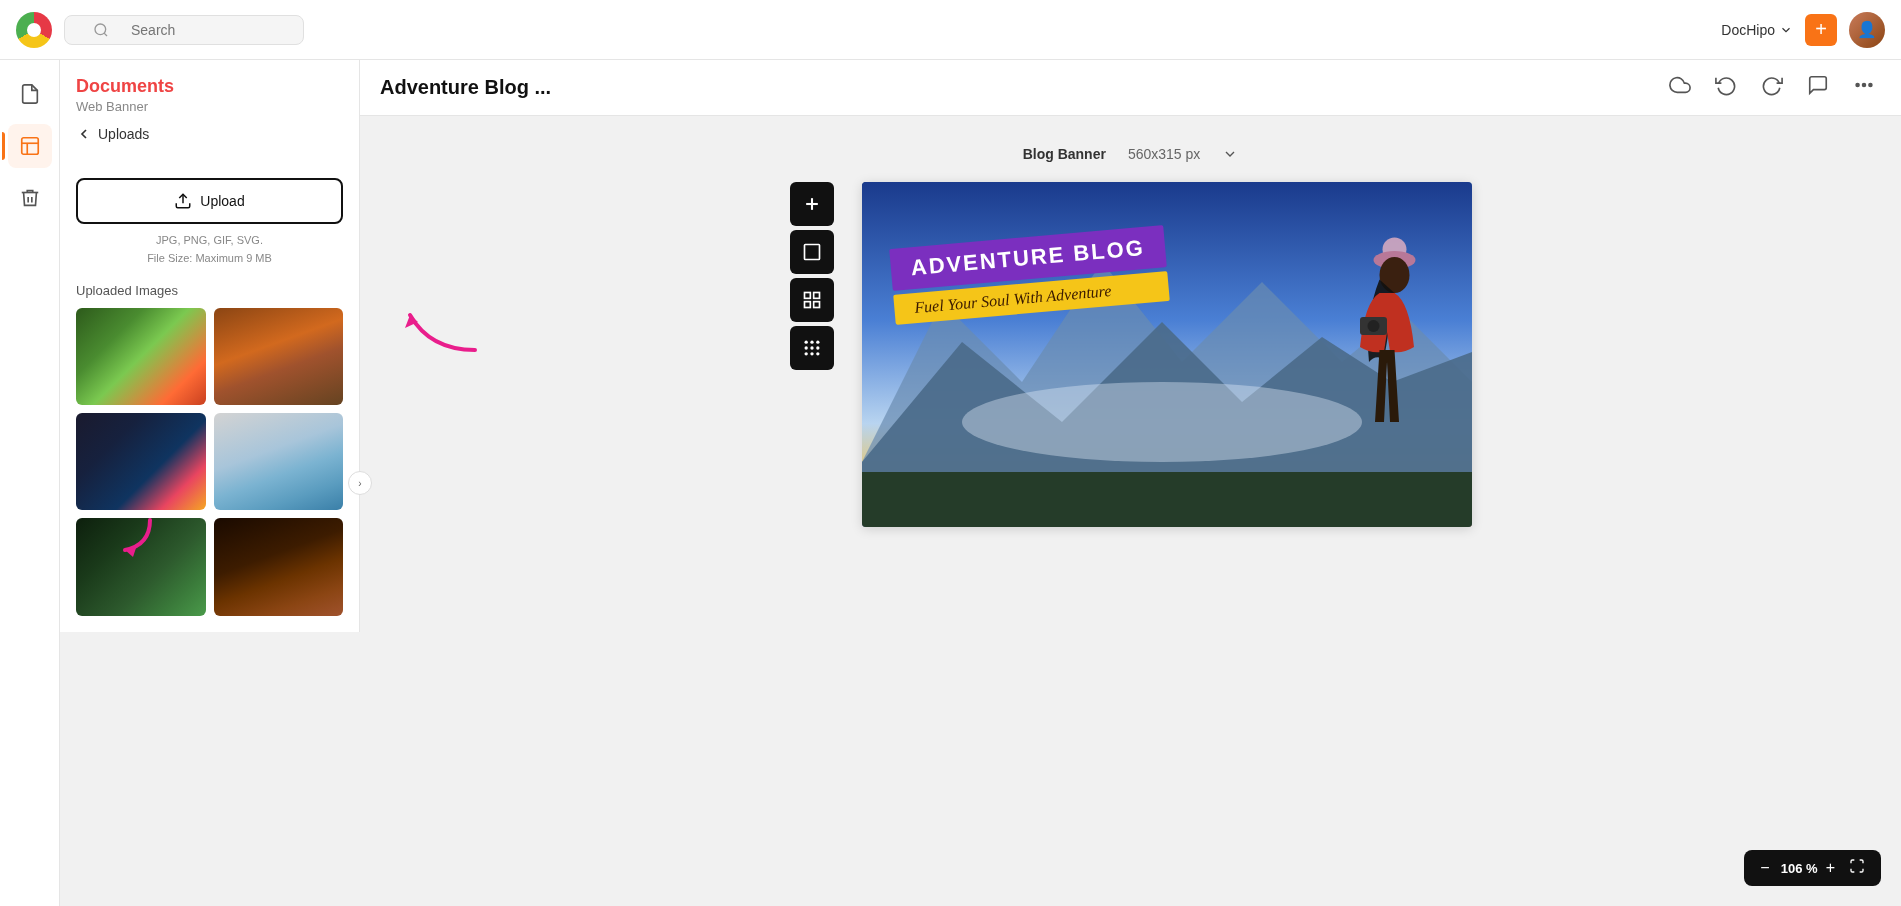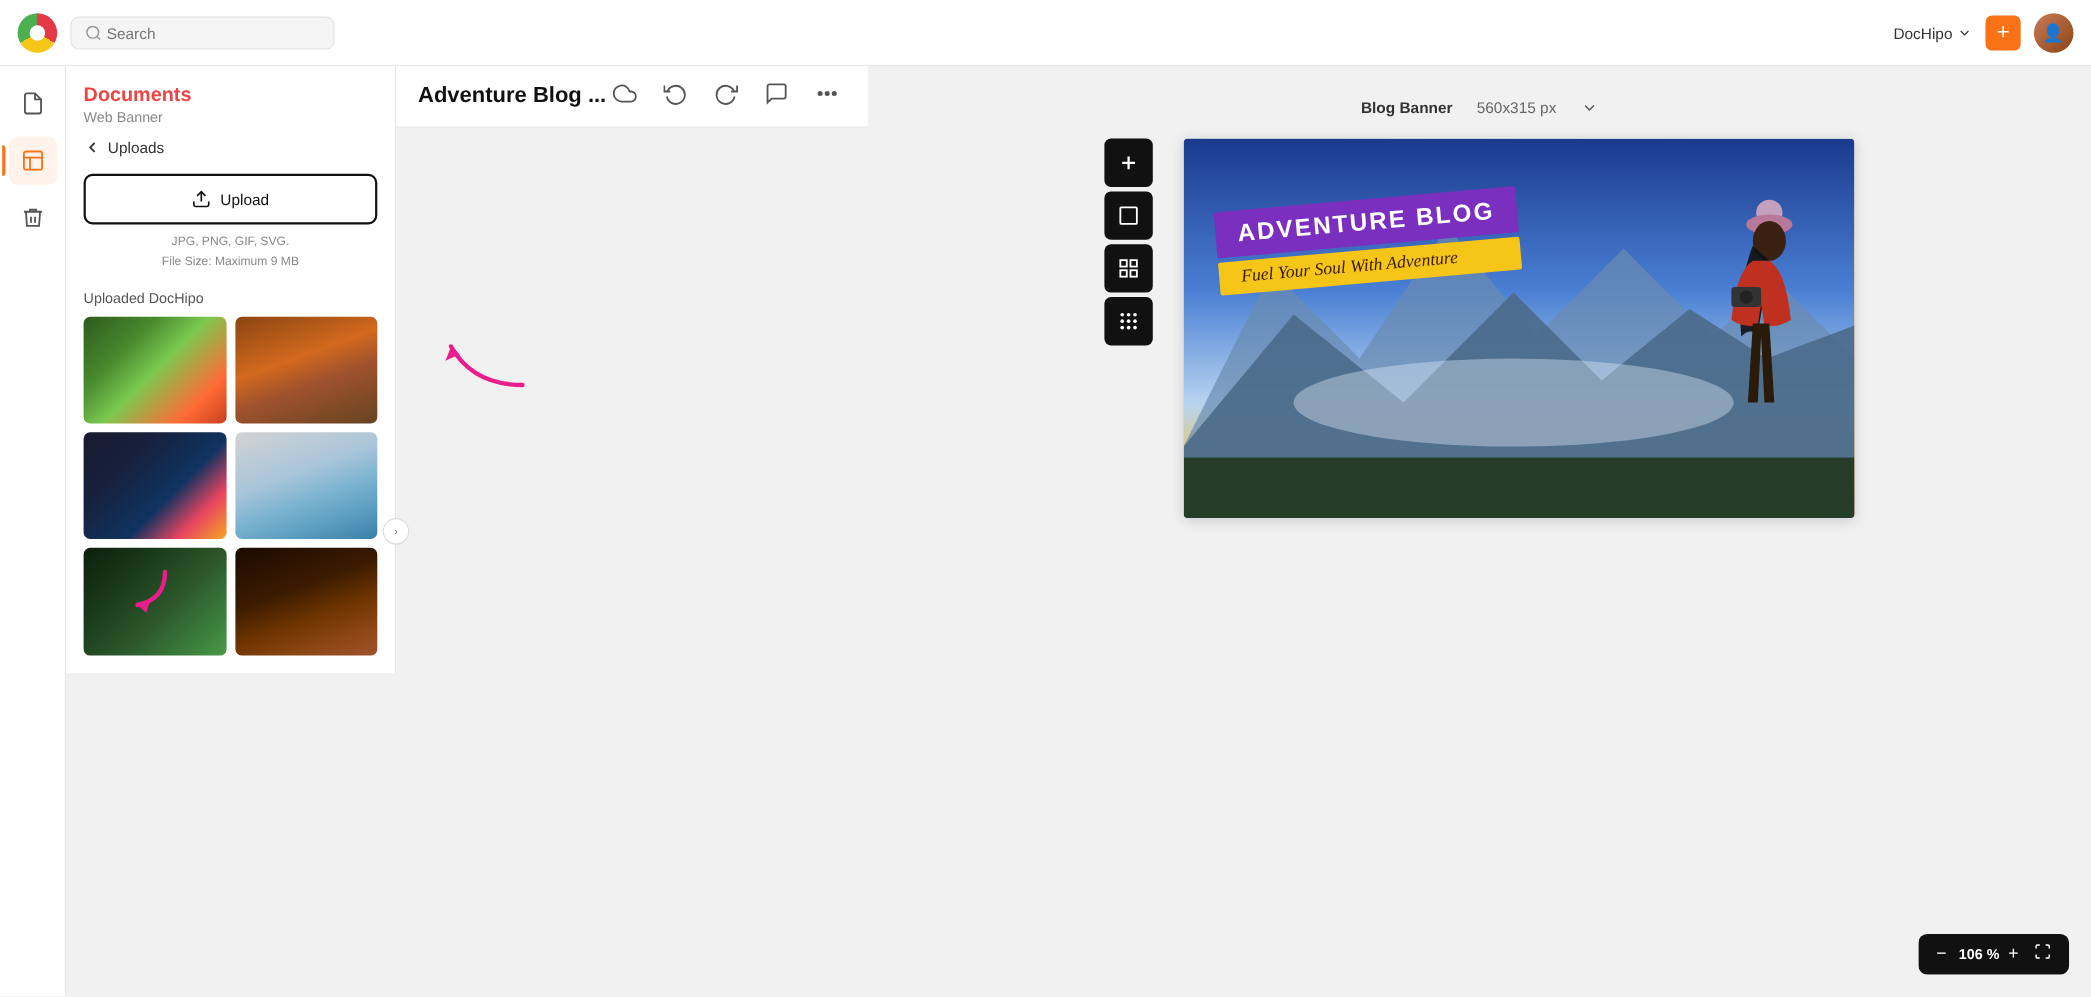--- a/index.html
+++ b/index.html
@@ -27,22 +27,22 @@
       width: 14px; height: 14px;
       background: #fff;
       border-radius: 50%;
     }
     .search-bar {
       display: flex;
       align-items: center;
       background: #f5f5f5;
       border: 1px solid #e0e0e0;
       border-radius: 8px;
-      padding: 6px 12px;
-      gap: 4px;
+      padding: 6px 28px;
+      gap: 22px;
       width: 240px;
     }
     .search-bar input {
       border: none; background: transparent; outline: none;
       font-size: 14px; color: #333; width: 100%;
     }
     .search-icon-svg { color: #999; flex-shrink: 0; }
     .nav-spacer { flex: 1; }
     .nav-right {
       display: flex; align-items: center; gap: 12px;
@@ -132,21 +132,21 @@
       color: #888;
       margin-top: 2px;
     }
     .back-link {
       display: flex;
       align-items: center;
       gap: 6px;
       color: #333;
       font-size: 14px;
       cursor: pointer;
-      margin-bottom: 16px;
+      margin-bottom: 36px;
       font-weight: 500;
     }
     .upload-btn {
       display: flex;
       align-items: center;
       justify-content: center;
       gap: 8px;
       width: 100%;
       padding: 12px;
       border: 2px solid #111;
@@ -205,21 +205,21 @@
       cursor: pointer;
       z-index: 10;
       font-size: 10px;
       color: #666;
     }
 
     
     .canvas-area {
       flex: 1;
       display: flex;
-      flex-direction: row;
+      flex-direction: column;
       overflow: hidden;
     }
     .canvas-header {
       background: #fff;
       border-bottom: 1px solid #e5e5e5;
       padding: 0 20px;
       height: 56px;
       display: flex;
       align-items: center;
       justify-content: space-between;
@@ -461,21 +461,21 @@
           <line x1="12" y1="3" x2="12" y2="15"></line>
         </svg>
         <span>Upload</span>
       </button>
 
       <div class="upload-hint">
         <span>JPG, PNG, GIF, SVG.</span><br>
         <span>File Size: Maximum 9 MB</span>
       </div>
 
-      <div class="section-label">Uploaded DocHipo</div>
+      <div class="section-label">Uploaded Images</div>
 
       <div class="image-grid">
         <div class="image-thumb thumb-1"></div>
         <div class="image-thumb thumb-2"></div>
         <div class="image-thumb thumb-3"></div>
         <div class="image-thumb thumb-4"></div>
         <div class="image-thumb thumb-5"></div>
         <div class="image-thumb thumb-6"></div>
       </div>
     </div>

